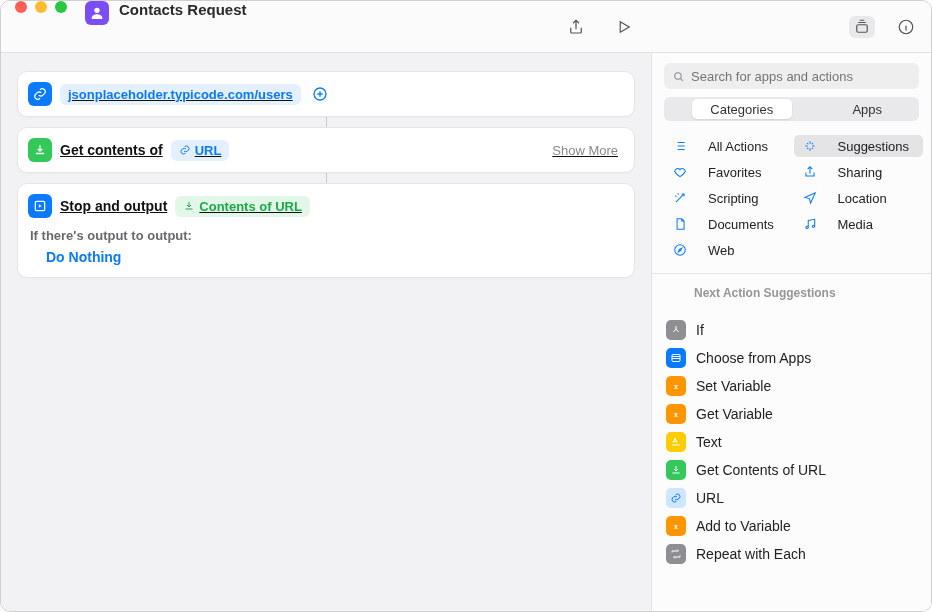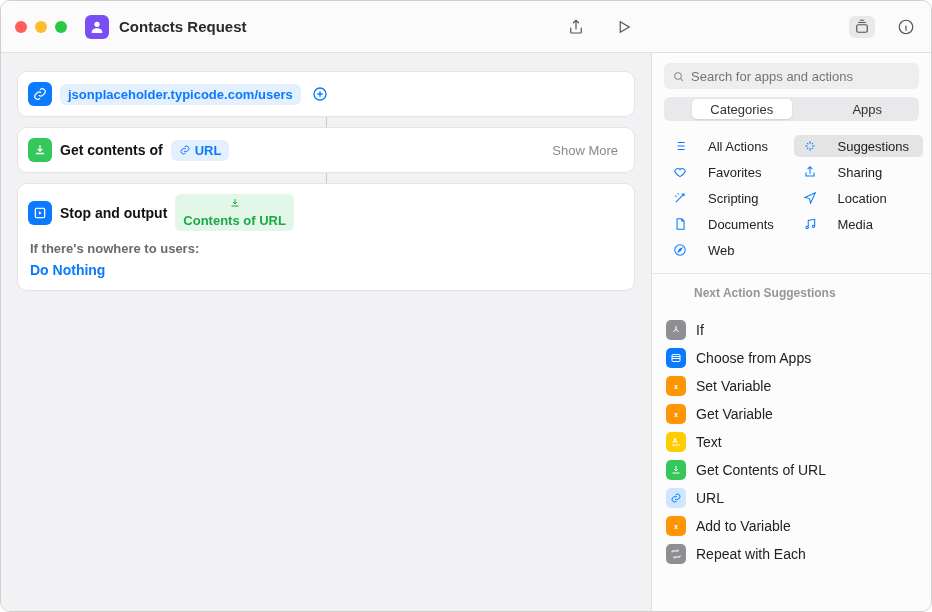--- a/index.html
+++ b/index.html
@@ -19,21 +19,20 @@
     border-radius: 10px;
     display: flex;
     flex-direction: column;
     overflow: hidden;
   }
   
   .titlebar {
     height: 52px;
     border-bottom: 1px solid #e1e1e1;
     display: flex;
-    align-items: center;
     padding: 0 14px;
     background: #fbfbfb;
   }
   .traffic {
     display: flex;
     gap: 8px;
     margin-right: 18px;
   }
   .light {
     width: 12px; height: 12px; border-radius: 50%;
@@ -105,20 +104,21 @@
     width: 1px;
     height: 10px;
     background: #c9c9cf;
     align-self: center;
   }
 
   .card .row {
     display: flex;
     align-items: center;
     gap: 8px;
+    text-decoration: underline;
   }
   .action-icon {
     width: 24px; height: 24px; border-radius: 6px;
     display: flex; align-items: center; justify-content: center;
     color: #fff;
     flex-shrink: 0;
   }
   .action-icon svg { width: 14px; height: 14px; }
   .ai-blue { background: #0a7aff; }
   .ai-green { background: #34c759; }
@@ -131,21 +131,20 @@
     color: #0a7aff;
     font-weight: 600;
     border-radius: 6px;
     padding: 3px 8px;
     font-size: 13px;
   }
   .token svg { width:12px; height:12px; stroke:#0a7aff; fill:none; stroke-width:2;}
   .token.green {
     background: #e3f7e9;
     color: #1da847;
-    flex-direction: column;
   }
   .token.green svg { stroke:#1da847; }
   .plus-btn {
     width: 22px; height: 22px; border-radius: 11px;
     display:flex; align-items:center; justify-content:center;
     color:#0a7aff; cursor:pointer;
   }
   .plus-btn svg { width:16px; height:16px; stroke:#0a7aff; stroke-width:2; fill:none;}
 
   .action-label {
@@ -165,21 +164,21 @@
   .card.output .secondary {
     font-size: 13px;
     color: #6a6a6e;
     font-weight: 600;
     margin: 10px 0 6px 2px;
   }
   .link-btn {
     color: #0a7aff;
     font-weight: 600;
     font-size: 14px;
-    margin-left: 2px;
+    margin-left: 18px;
     cursor: pointer;
   }
 
   
   .search {
     margin: 10px 12px 8px 12px;
     background: #eeeeef;
     border-radius: 6px;
     height: 26px;
     display: flex;
@@ -373,21 +372,21 @@
               </svg>
           </div>
           <span class="action-label">Stop and output</span>
           <span class="token green">
             <svg viewBox="0 0 24 24">
                 <path d="M12 4v10M8 10l4 4 4-4M5 18h14"></path>
               </svg>
             <span>Contents of URL</span>
           </span>
         </div>
-        <div class="secondary">If there's nowhere to users:</div>
+        <div class="secondary">If there's output to output:</div>
         <div class="link-btn">Do Nothing</div>
       </div>
 
     </div>
 
     <div class="sidebar">
       <div class="search">
         <svg viewBox="0 0 24 24">
             <circle cx="11" cy="11" r="6"></circle>
             <path d="M20 20l-4-4"></path>

